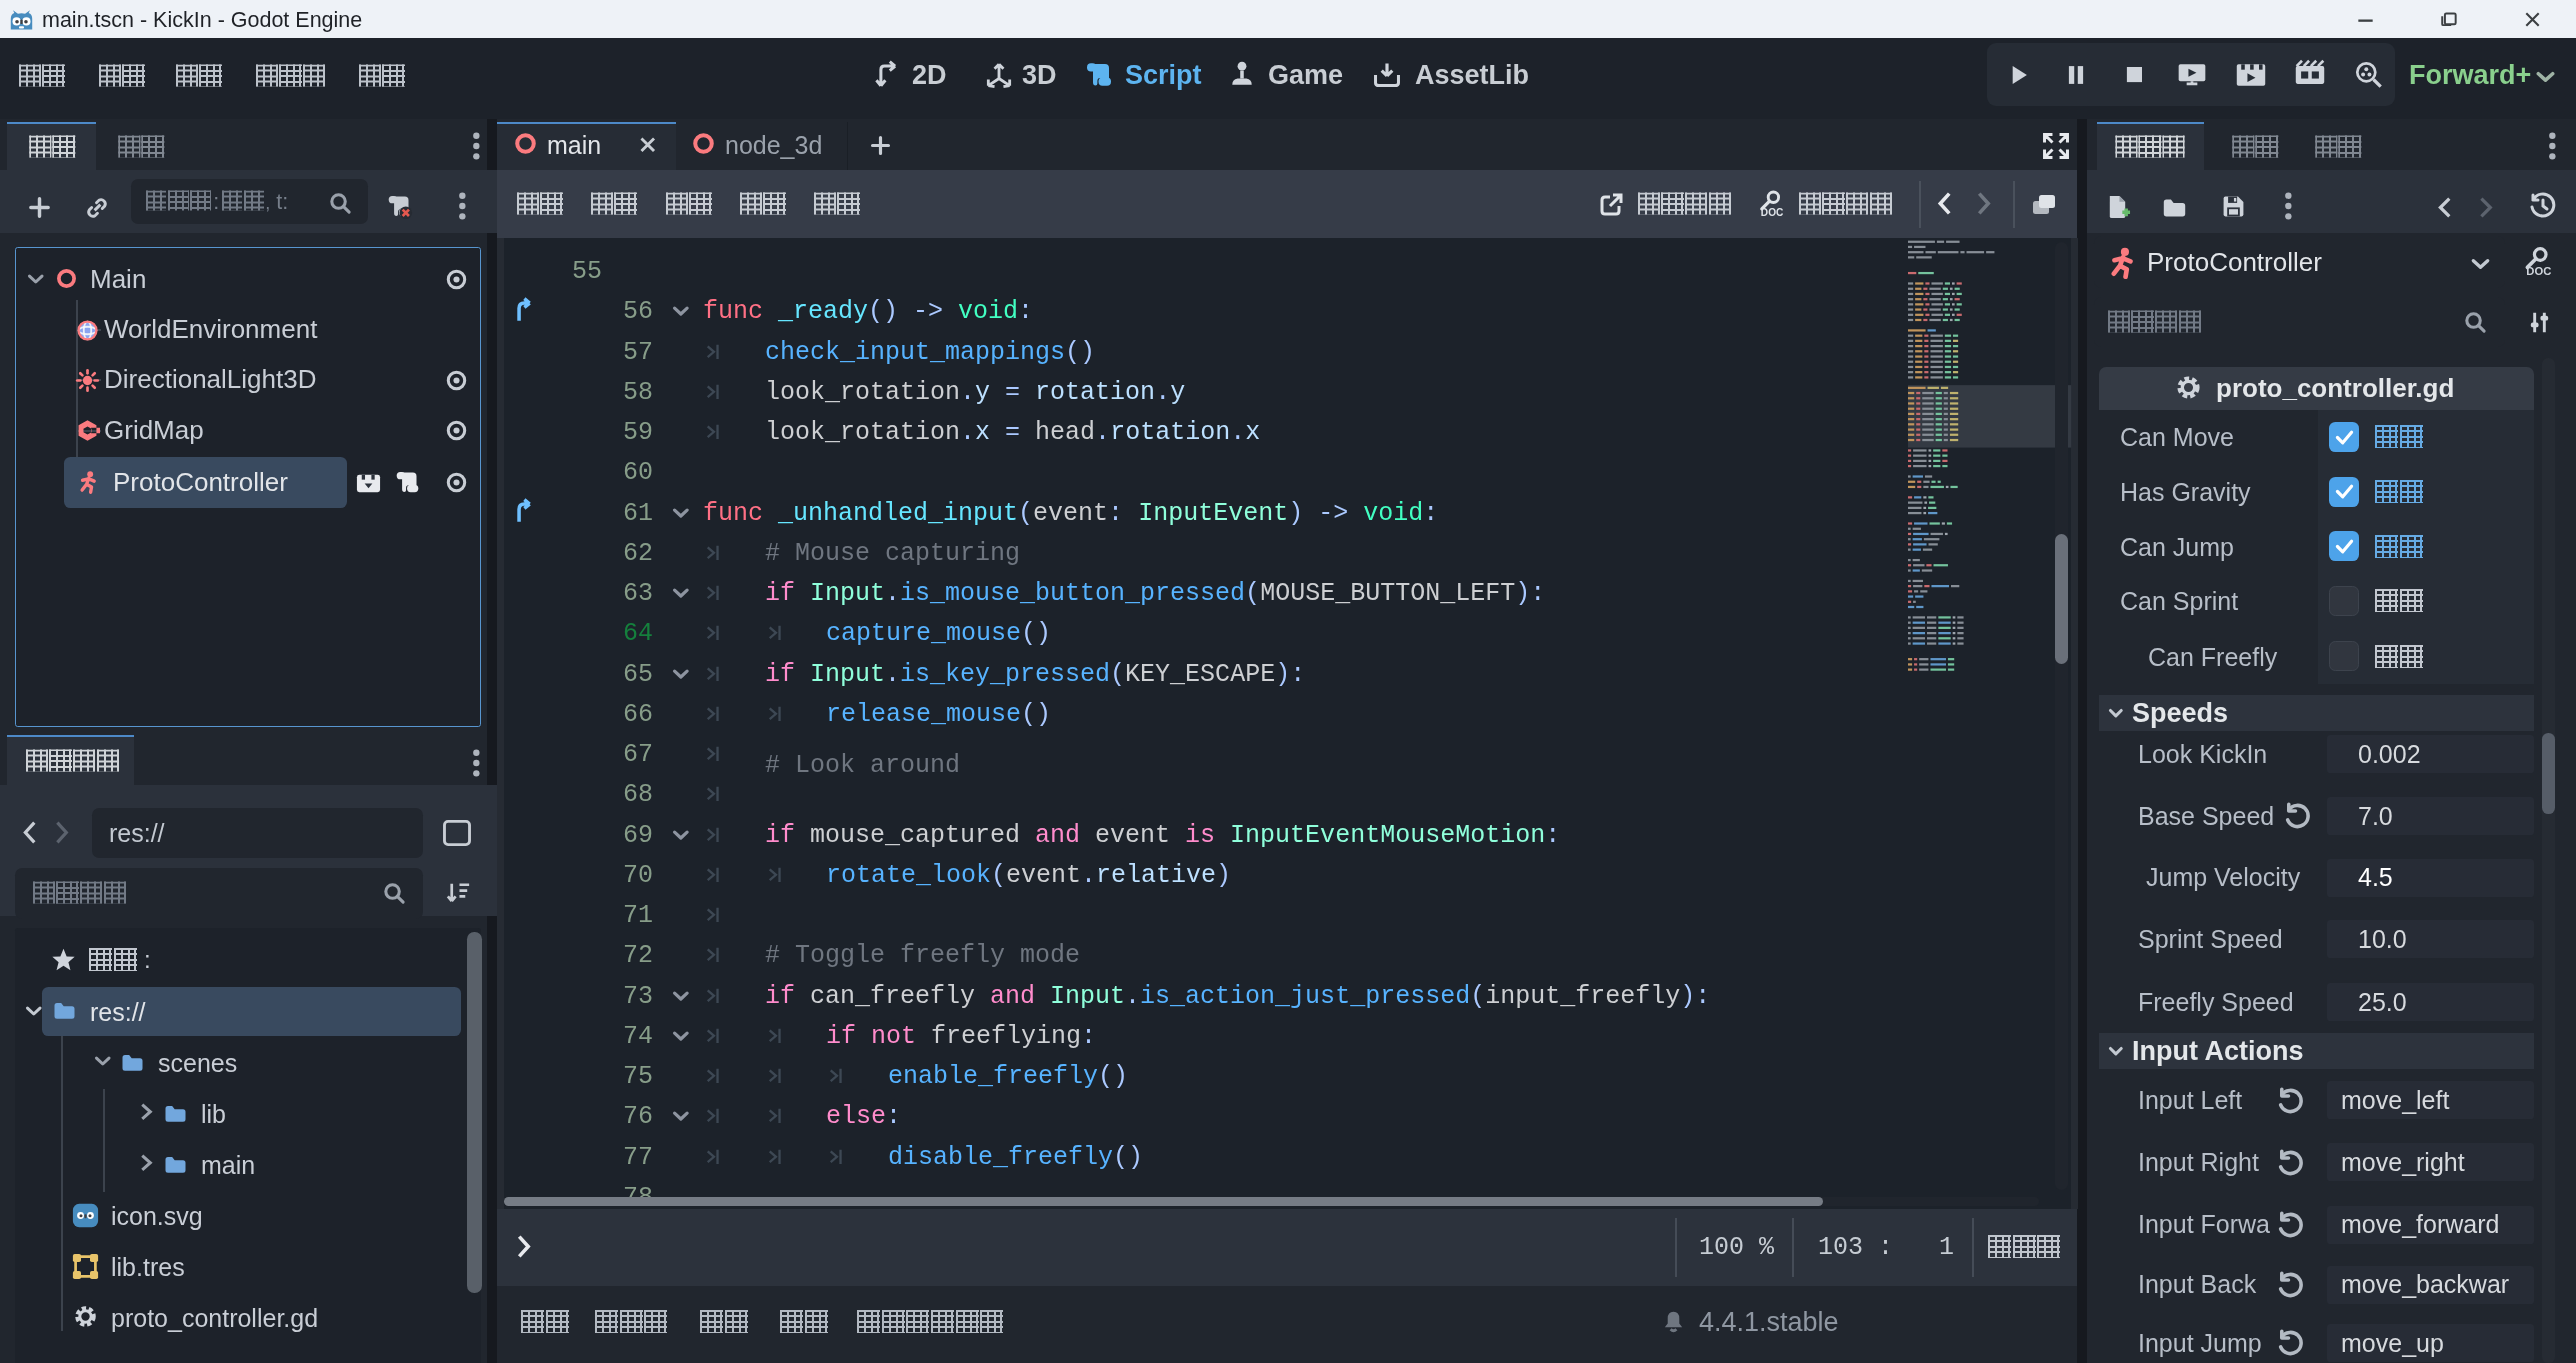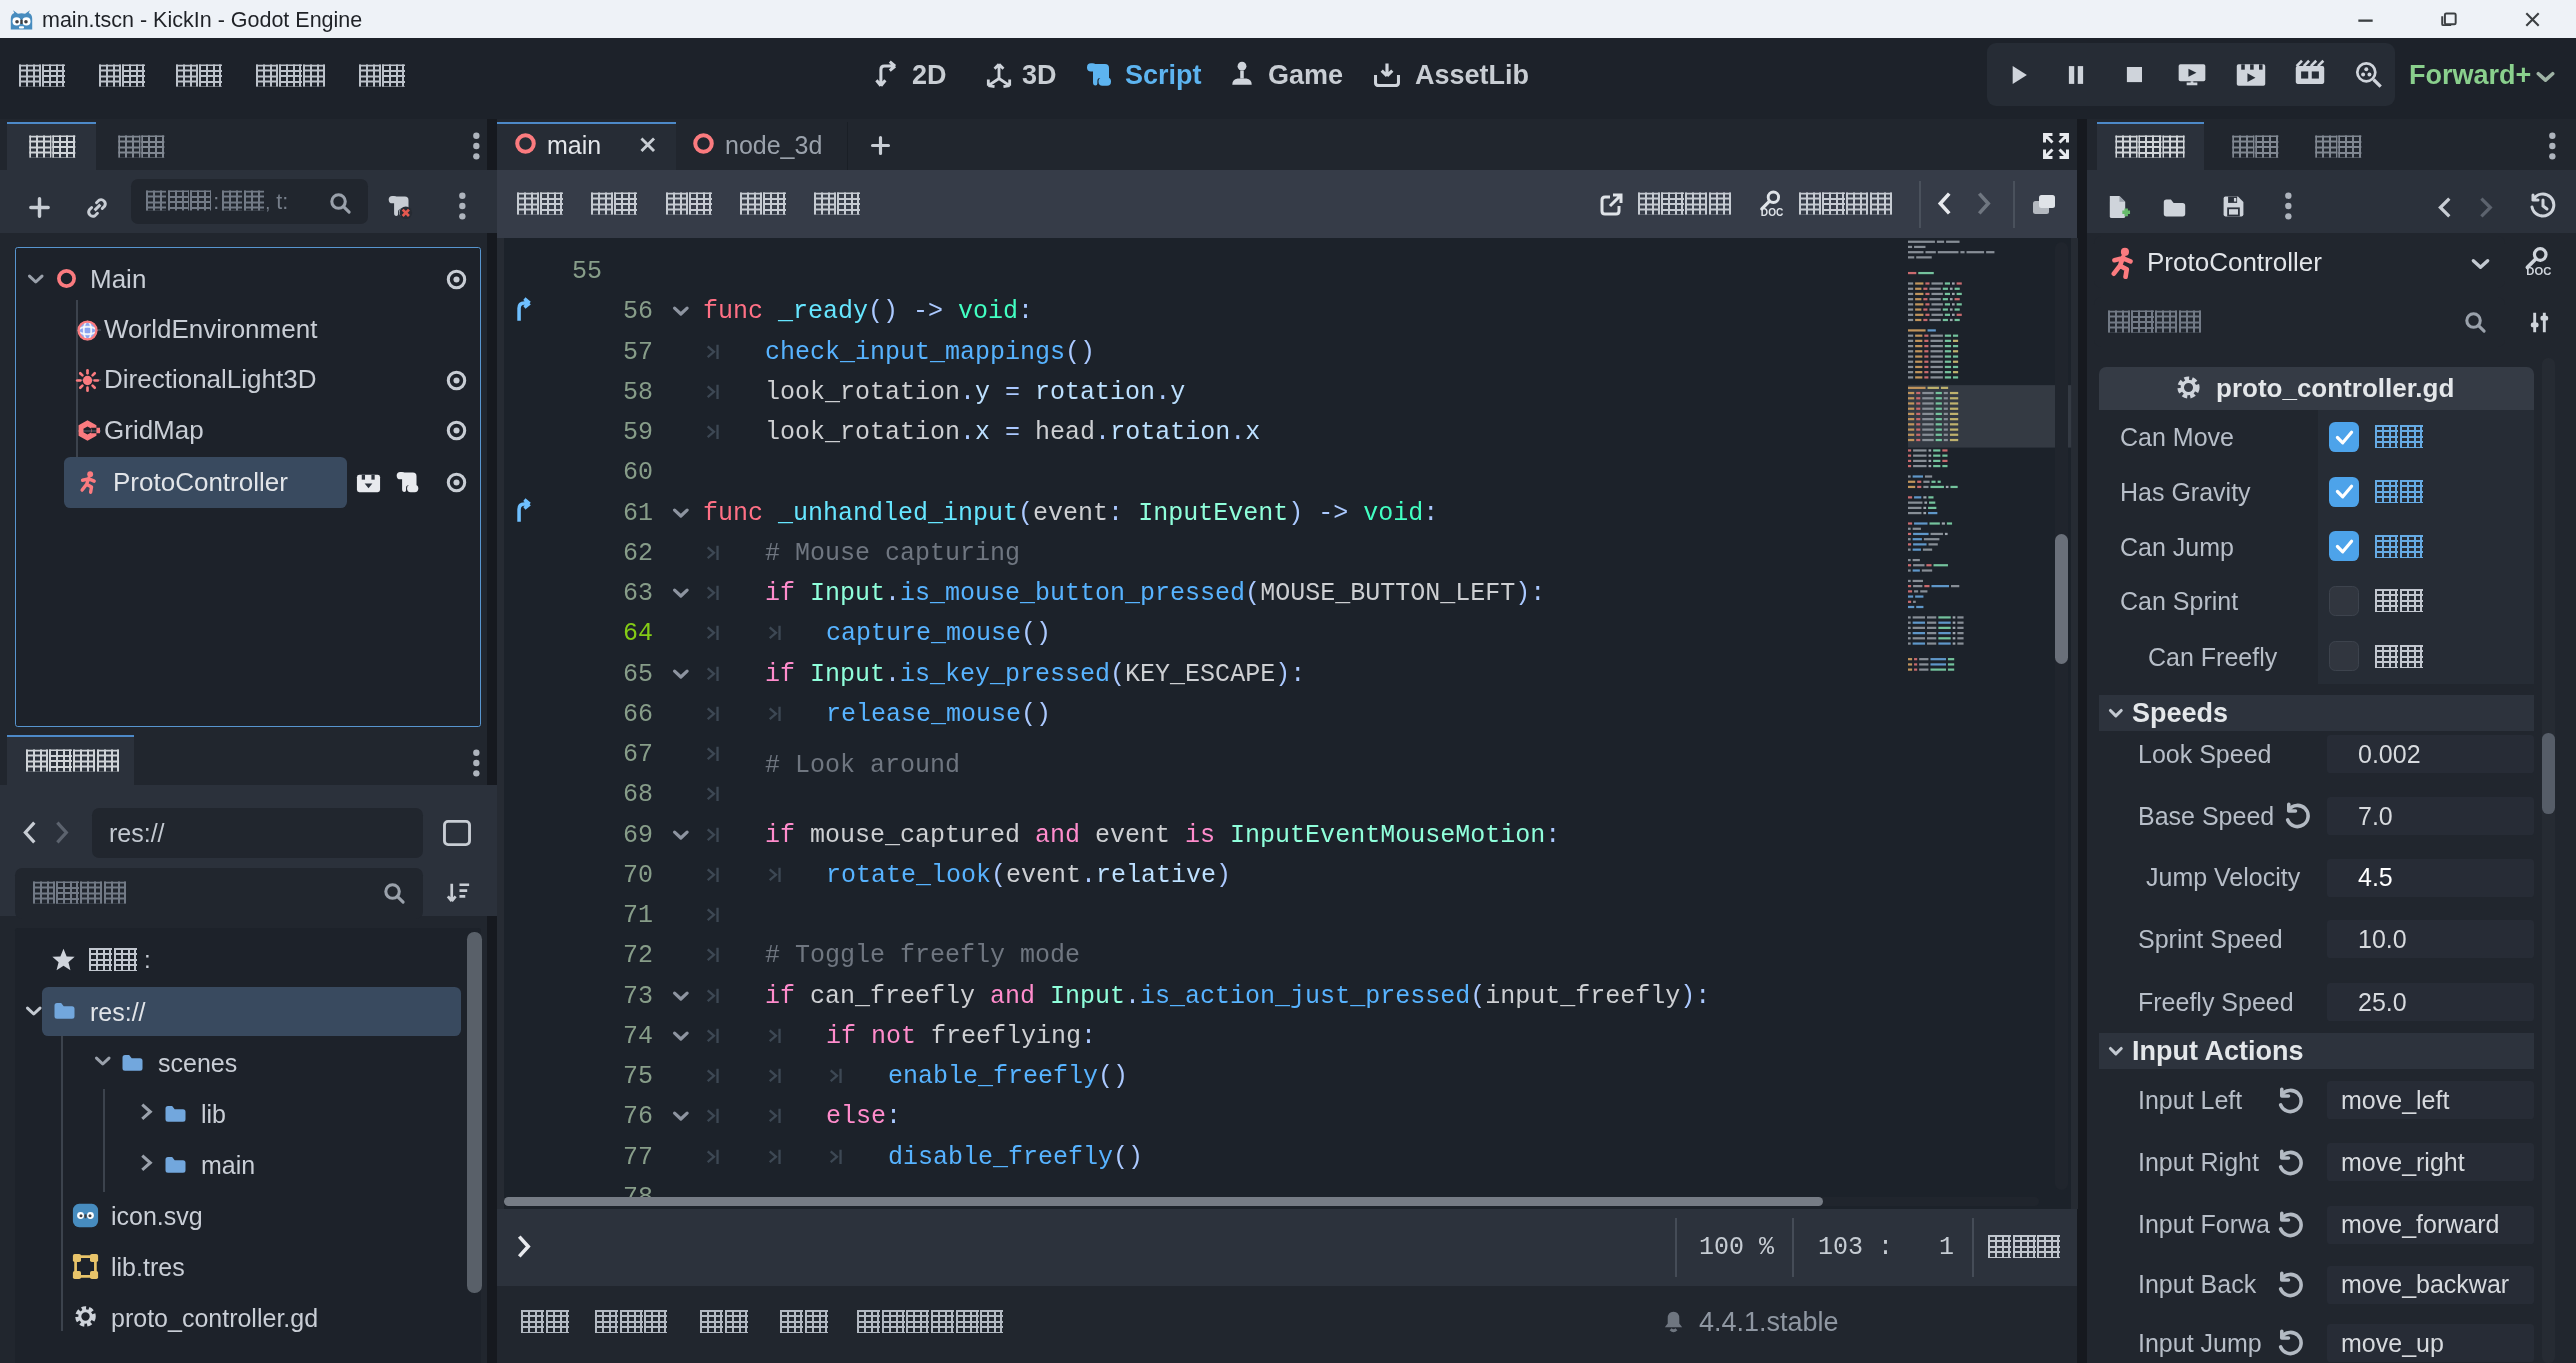--- a/index.html
+++ b/index.html
@@ -381,21 +381,21 @@
   </svg>
 <div style="position:absolute;left:765px;top:553px;transform:translateY(-50%);font:400 25px 'Liberation Mono', monospace;white-space:pre;"><span style="color:#6f7680"># Mouse capturing</span></div>
 <div style="position:absolute;left:572px;top:593px;transform:translateY(-50%);width:81px;text-align:right;font:400 25px 'Liberation Mono', monospace;color:#879d89;">63</div>
 <svg style="position:absolute;left:671px;top:583px;" width="19.7" height="19.7" viewBox="0 0 22 22" fill="none">
     <path d="M4 7.92 L11.0 14.520000000000001 L18 7.92" stroke="#8d94a0" stroke-width="3.6" stroke-linecap="round" stroke-linejoin="round"></path>
   </svg>
 <svg style="position:absolute;left:705px;top:583px;" width="19.7" height="19.7" viewBox="0 0 22 22" fill="none">
     <path d="M3 5 L10 11 L3 17 M14 3 V19" stroke="#3d4854" stroke-width="2.6" fill="none"></path>
   </svg>
 <div style="position:absolute;left:765px;top:593px;transform:translateY(-50%);font:400 25px 'Liberation Mono', monospace;white-space:pre;"><span style="color:#ff8ccc">if </span><span style="color:#8fffdb">Input</span><span style="color:#abc9ff">.</span><span style="color:#57b3ff">is_mouse_button_pressed</span><span style="color:#abc9ff">(</span><span style="color:#cdcfd2">MOUSE_BUTTON_LEFT</span><span style="color:#abc9ff">):</span></div>
-<div style="position:absolute;left:572px;top:633px;transform:translateY(-50%);width:81px;text-align:right;font:400 25px 'Liberation Mono', monospace;color:#84cc16;">64</div>
+<div style="position:absolute;left:572px;top:633px;transform:translateY(-50%);width:81px;text-align:right;font:400 25px 'Liberation Mono', monospace;color:#15803d;">64</div>
 <svg style="position:absolute;left:705px;top:623px;" width="19.7" height="19.7" viewBox="0 0 22 22" fill="none">
     <path d="M3 5 L10 11 L3 17 M14 3 V19" stroke="#3d4854" stroke-width="2.6" fill="none"></path>
   </svg>
 <svg style="position:absolute;left:767px;top:623px;" width="19.7" height="19.7" viewBox="0 0 22 22" fill="none">
     <path d="M3 5 L10 11 L3 17 M14 3 V19" stroke="#3d4854" stroke-width="2.6" fill="none"></path>
   </svg>
 <div style="position:absolute;left:826px;top:633px;transform:translateY(-50%);font:400 25px 'Liberation Mono', monospace;white-space:pre;"><span style="color:#57b3ff">capture_mouse</span><span style="color:#abc9ff">()</span></div>
 <div style="position:absolute;left:572px;top:674px;transform:translateY(-50%);width:81px;text-align:right;font:400 25px 'Liberation Mono', monospace;color:#879d89;">65</div>
 <svg style="position:absolute;left:671px;top:664px;" width="19.7" height="19.7" viewBox="0 0 22 22" fill="none">
     <path d="M4 7.92 L11.0 14.520000000000001 L18 7.92" stroke="#8d94a0" stroke-width="3.6" stroke-linecap="round" stroke-linejoin="round"></path>
@@ -961,21 +961,21 @@
 <div style="position:absolute;left:2329px;top:586px;width:30px;height:30px;background:#31363f;border:1.8px solid #3d434d;border-radius:6.3px;"></div>
 <div style="position:absolute;left:2374px;top:601px;transform:translateY(-50%);font:400 24px 'Liberation Sans', sans-serif;color:#c9ced6;white-space:pre;"><i class="h"></i><i class="h"></i></div>
 <div style="position:absolute;left:2120px;top:657px;transform:translateY(-50%);font:400 25px 'Liberation Sans', sans-serif;color:#b7bec8;white-space:pre;margin-left:28px;">Can Freefly</div>
 <div style="position:absolute;left:2329px;top:641px;width:30px;height:30px;background:#31363f;border:1.8px solid #3d434d;border-radius:6.3px;"></div>
 <div style="position:absolute;left:2374px;top:657px;transform:translateY(-50%);font:400 24px 'Liberation Sans', sans-serif;color:#c9ced6;white-space:pre;"><i class="h"></i><i class="h"></i></div>
 <div style="position:absolute;left:2099px;top:695px;width:435px;height:36px;background:#2d333d;"></div>
 <svg style="position:absolute;left:2106px;top:704px;" width="19.7" height="18" viewBox="0 0 20 20" fill="none">
     <path d="M4 7.199999999999999 L10.0 13.200000000000001 L16 7.199999999999999" stroke="#c3c9d1" stroke-width="3.4" stroke-linecap="round" stroke-linejoin="round"></path>
   </svg>
 <div style="position:absolute;left:2132px;top:713px;transform:translateY(-50%);font:700 27px 'Liberation Sans', sans-serif;color:#e4e7ea;white-space:pre;">Speeds</div>
-<div style="position:absolute;left:2138px;top:754px;transform:translateY(-50%);font:400 25px 'Liberation Sans', sans-serif;color:#b7bec8;white-space:pre;">Look Speed</div>
+<div style="position:absolute;left:2138px;top:754px;transform:translateY(-50%);font:400 25px 'Liberation Sans', sans-serif;color:#b7bec8;white-space:pre;">Look KickIn</div>
 <div style="position:absolute;left:2327px;top:735px;width:207px;height:38px;background:#272c36;border-radius:3.6px;"></div>
 <div style="position:absolute;left:2358px;top:754px;transform:translateY(-50%);font:400 25px 'Liberation Sans', sans-serif;color:#d7dade;white-space:pre;">0.002</div>
 <div style="position:absolute;left:2138px;top:816px;transform:translateY(-50%);font:400 25px 'Liberation Sans', sans-serif;color:#b7bec8;white-space:pre;">Base Speed</div>
 <svg style="position:absolute;left:2281px;top:801px;" width="29" height="29" viewBox="0 0 26 26" fill="none">
     <path d="M7 8 A9.5 9.5 0 1 1 6 17" stroke="#b3bac3" stroke-width="3.2" stroke-linecap="round"></path>
     <path d="M7 3 V9 H13" stroke="#b3bac3" stroke-width="3.2" stroke-linecap="round" stroke-linejoin="round"></path>
   </svg>
 <div style="position:absolute;left:2327px;top:797px;width:207px;height:38px;background:#272c36;border-radius:3.6px;"></div>
 <div style="position:absolute;left:2358px;top:816px;transform:translateY(-50%);font:400 25px 'Liberation Sans', sans-serif;color:#d7dade;white-space:pre;">7.0</div>
 <div style="position:absolute;left:2138px;top:877px;transform:translateY(-50%);font:400 25px 'Liberation Sans', sans-serif;color:#b7bec8;white-space:pre;margin-left:8px;">Jump Velocity</div>

